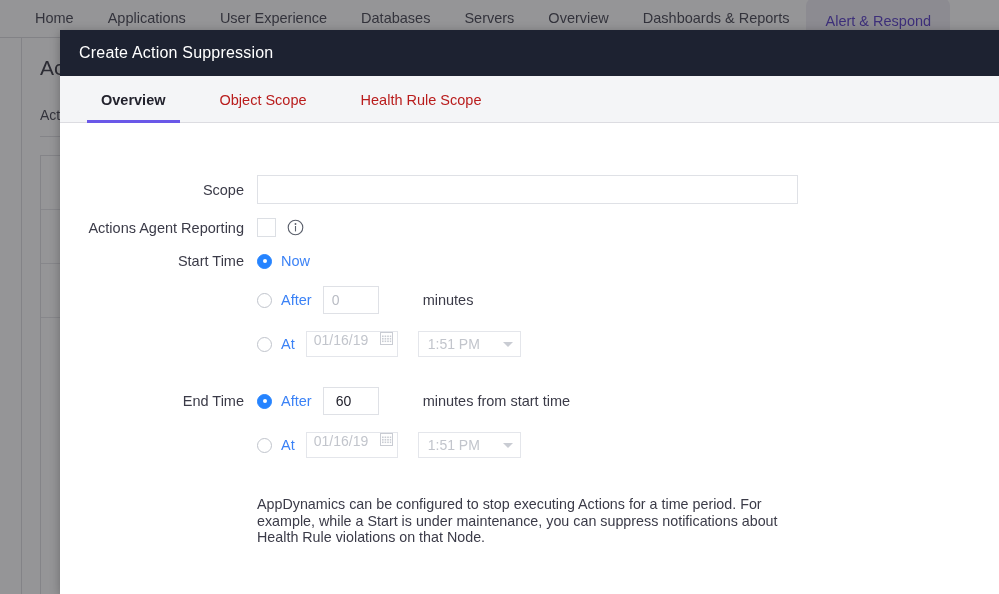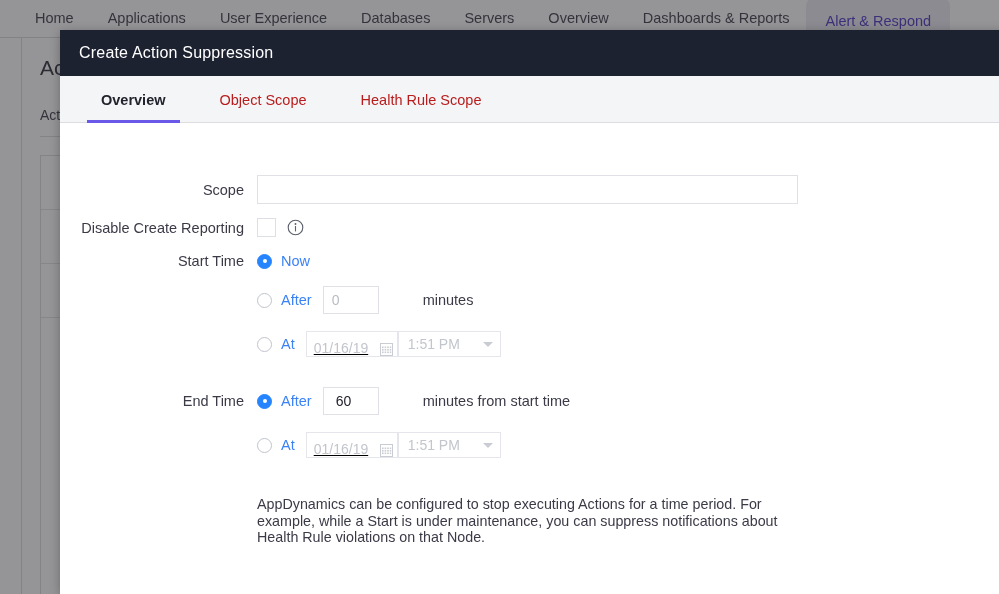--- a/index.html
+++ b/index.html
@@ -269,28 +269,27 @@
     margin-left: 12px;
     font-size: 14.5px;
     color: #3b3b48;
     white-space: nowrap;
     padding-left: 32px;
   }
 
   
   .date-ctl {
     display: flex;
-    align-items: flex-end;
+    align-items: flex-start;
     width: 92px;
     height: 26px;
     border: 1px solid #e4e6eb;
     background: #ffffff;
     padding-left: 7px;
     cursor: pointer;
-    text-decoration: underline;
   }
   .date-ctl .val {
     flex: 1;
     font-size: 14px;
     color: #c2c5cc;
     white-space: nowrap;
   }
   .cal-icon {
     width: 20px;
     display: flex;
@@ -299,21 +298,21 @@
   }
 
   .time-ctl {
     display: flex;
     align-items: center;
     width: 103px;
     height: 26px;
     border: 1px solid #e4e6eb;
     background: #ffffff;
     padding: 0 7px 0 9px;
-    margin-left: 0;
+    margin-left: 20px;
     cursor: pointer;
   }
   .time-ctl .val {
     flex: 1;
     font-size: 14px;
     color: #c2c5cc;
     white-space: nowrap;
   }
   .caret {
     width: 0; height: 0;
@@ -384,21 +383,21 @@
     <div class="modal-body">
 
       <div class="row">
         <div class="label">Scope</div>
         <div class="field">
           <input class="text-input input-name" type="text" placeholder="" style="">
         </div>
       </div>
 
       <div class="row" style="margin-bottom:16px;">
-        <div class="label">Disable Create Reporting</div>
+        <div class="label">Actions Agent Reporting</div>
         <div class="field">
           <div class="checkbox"></div>
           <span class="info-icon">
             <svg width="17" height="17" viewBox="0 0 17 17">
               <circle cx="8.5" cy="8.5" r="7.3" fill="none" stroke="#5a5f6b" stroke-width="1.1"></circle>
               <circle cx="8.5" cy="5" r="0.95" fill="#5a5f6b"></circle>
               <rect x="7.95" y="7" width="1.1" height="5.4" fill="#5a5f6b"></rect>
             </svg>
           </span>
         </div>

